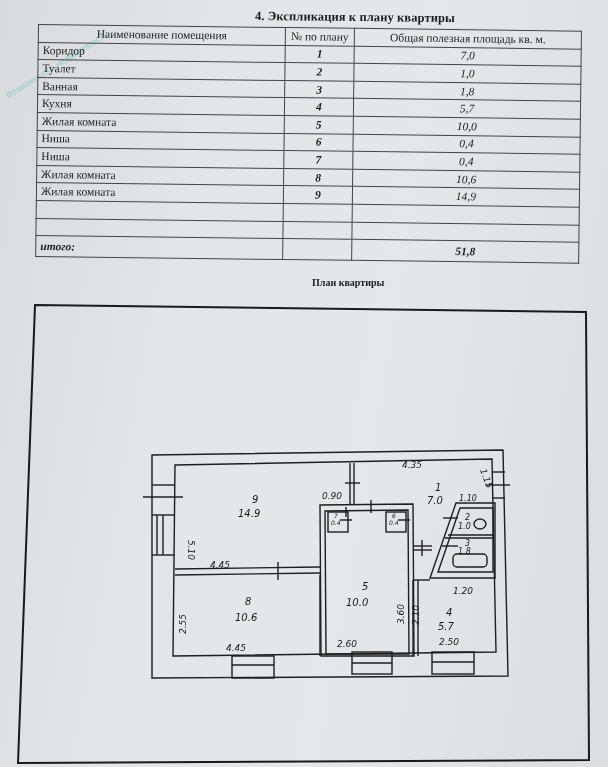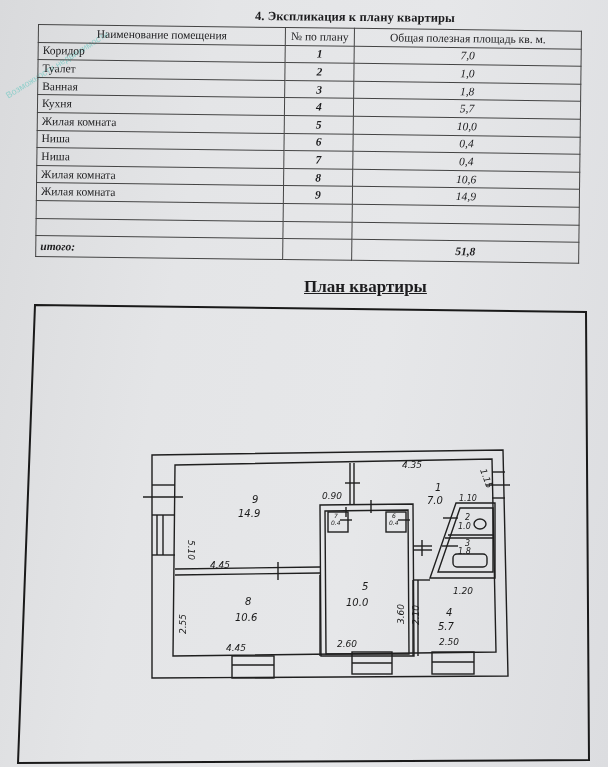--- a/index.html
+++ b/index.html
@@ -20,21 +20,21 @@
   table.expl td, table.expl th {
     border:1px solid #444; padding:0 4px; height:16.6px; line-height:15px; font-weight:normal;
   }
   table.expl th { text-align:center; font-size:11.5px; }
   table.expl td.name { width:238px; text-align:left; }
   table.expl td.num { width:60px; text-align:center; font-style:italic; font-weight:bold; }
   table.expl td.area { text-align:center; font-style:italic; }
   table.expl td.name.total { font-style:italic; font-weight:bold; }
   table.expl tr.total-row td { height:20px; }
   .plan-title {
-    position:absolute; left:304px; top:277px; font-weight:bold; font-size:17px;text-decoration:underline;
+    position:absolute; left:312px; top:277px; font-weight:bold; font-size:10px;
   }
   .watermark {
     position:absolute; left:10px; top:28px; color:#47c2b8; opacity:0.65;
     font-family:"Liberation Sans", sans-serif; font-size:26px; font-weight:bold; letter-spacing:1px;
   }
   .watermark-sub {
     position:absolute; left:4px; top:92px; color:#47c2b8; opacity:0.5;
     font-family:"Liberation Sans", sans-serif; font-size:9px; transform:rotate(-32deg); transform-origin:left top;
     white-space:nowrap;
   }

